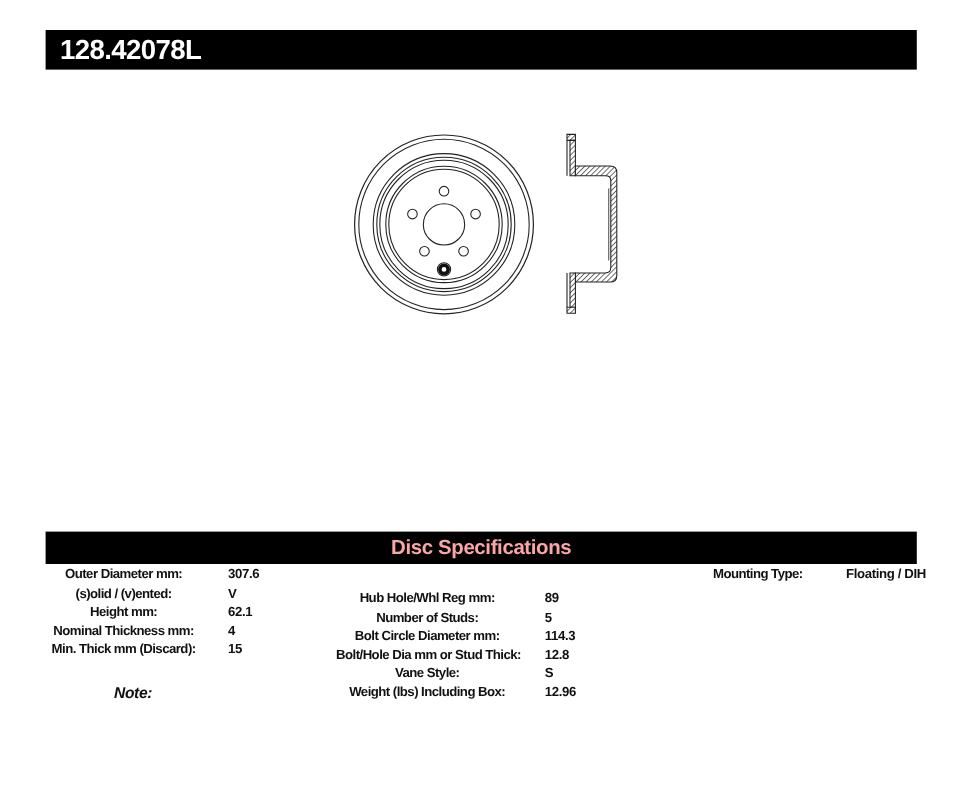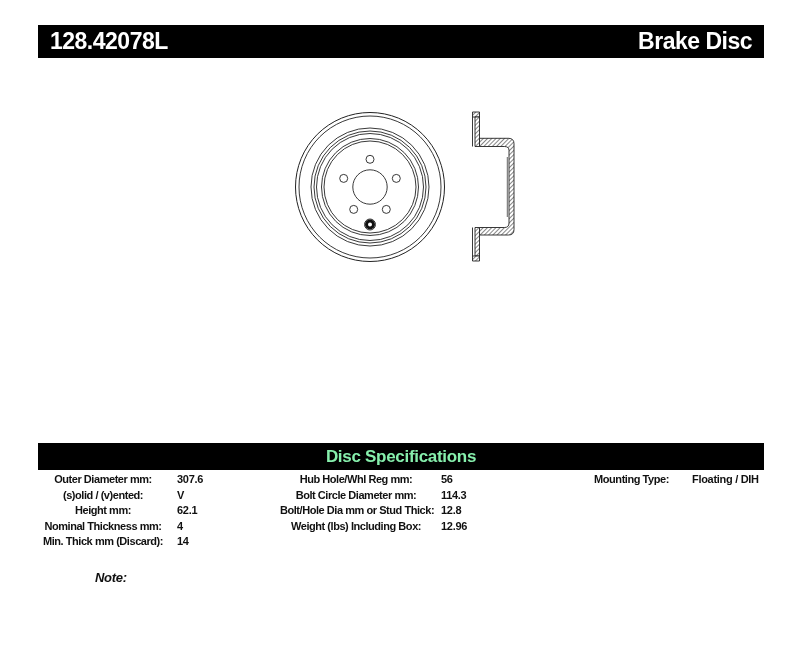--- a/index.html
+++ b/index.html
@@ -14,52 +14,51 @@
     justify-content:space-between;padding:13px 12px;box-sizing:border-box;
   }
   .header-bar .part-no,.header-bar .prod-type{
     font-size:23px;font-weight:bold;letter-spacing:-0.5px;white-space:nowrap;
   }
   
   .drawing{position:absolute;left:280px;top:95px;width:250px;height:180px;}
   
   .spec-bar{
     position:absolute;left:38px;top:443px;width:726px;height:27px;
-    background:#000;color:#86efac;display:flex;align-items:center;justify-content:center;
+    background:#000;color:#fca5a5;display:flex;align-items:center;justify-content:center;
   }
   .spec-bar .spec-title{font-size:17px;font-weight:bold;letter-spacing:-0.3px;}
   
   .spec-col{position:absolute;top:473px;}
   .spec-col-1{left:38px;}
   .spec-col-2{left:280px;}
   .spec-col-3{left:580px;}
   .spec-row{display:flex;height:15.5px;align-items:baseline;white-space:nowrap;}
   .spec-label{
     display:inline-block;text-align:center;font-size:11px;font-weight:bold;
     letter-spacing:-0.45px;
   }
   .spec-col-1 .spec-label{width:130px;}
-  .spec-col-2 .spec-label{width:152px;}
+  .spec-col-2 .spec-label{width:152px;margin-top:20px;}
   .spec-col-3 .spec-label{width:103px;}
-  .spec-value{margin-left:9px;font-size:11px;font-weight:bold;letter-spacing:-0.3px;}
+  .spec-value{margin-left:22px;font-size:11px;font-weight:bold;letter-spacing:-0.3px;}
   
   .note-label{
     position:absolute;left:95px;top:570px;font-size:13px;font-weight:bold;
     letter-spacing:-0.3px;
     font-style:italic;
   }
 </style>
 </head>
 <body>
 
 <div class="page">
 
   <div class="header-bar">
     <span class="part-no">128.42078L</span>
-    <span class="prod-type">Brake Disc</span>
   </div>
 
   <svg class="drawing" viewBox="0 0 250 180">
     <defs>
       <pattern id="hatch" patternUnits="userSpaceOnUse" width="3" height="3" patternTransform="rotate(45)">
         <rect width="3" height="3" fill="#ffffff"></rect>
         <line x1="0" y1="0" x2="0" y2="3" stroke="#222" stroke-width="1.1"></line>
       </pattern>
     </defs>
 
@@ -116,36 +115,44 @@
     <div class="spec-row">
       <span class="spec-label">Height mm:</span>
       <span class="spec-value">62.1</span>
     </div>
     <div class="spec-row">
       <span class="spec-label">Nominal Thickness mm:</span>
       <span class="spec-value">4</span>
     </div>
     <div class="spec-row">
       <span class="spec-label">Min. Thick mm (Discard):</span>
-      <span class="spec-value">14</span>
+      <span class="spec-value">15</span>
     </div>
   </div>
 
   <div class="spec-col spec-col-2">
     <div class="spec-row">
       <span class="spec-label">Hub Hole/Whl Reg mm:</span>
-      <span class="spec-value">56</span>
+      <span class="spec-value">89</span>
+    </div>
+    <div class="spec-row">
+      <span class="spec-label">Number of Studs:</span>
+      <span class="spec-value">5</span>
     </div>
     <div class="spec-row">
       <span class="spec-label">Bolt Circle Diameter mm:</span>
       <span class="spec-value">114.3</span>
     </div>
     <div class="spec-row">
       <span class="spec-label">Bolt/Hole Dia mm or Stud Thick:</span>
       <span class="spec-value">12.8</span>
+    </div>
+    <div class="spec-row">
+      <span class="spec-label">Vane Style:</span>
+      <span class="spec-value">S</span>
     </div>
     <div class="spec-row">
       <span class="spec-label">Weight (lbs) Including Box:</span>
       <span class="spec-value">12.96</span>
     </div>
   </div>
 
   <div class="spec-col spec-col-3">
     <div class="spec-row">
       <span class="spec-label">Mounting Type:</span>

